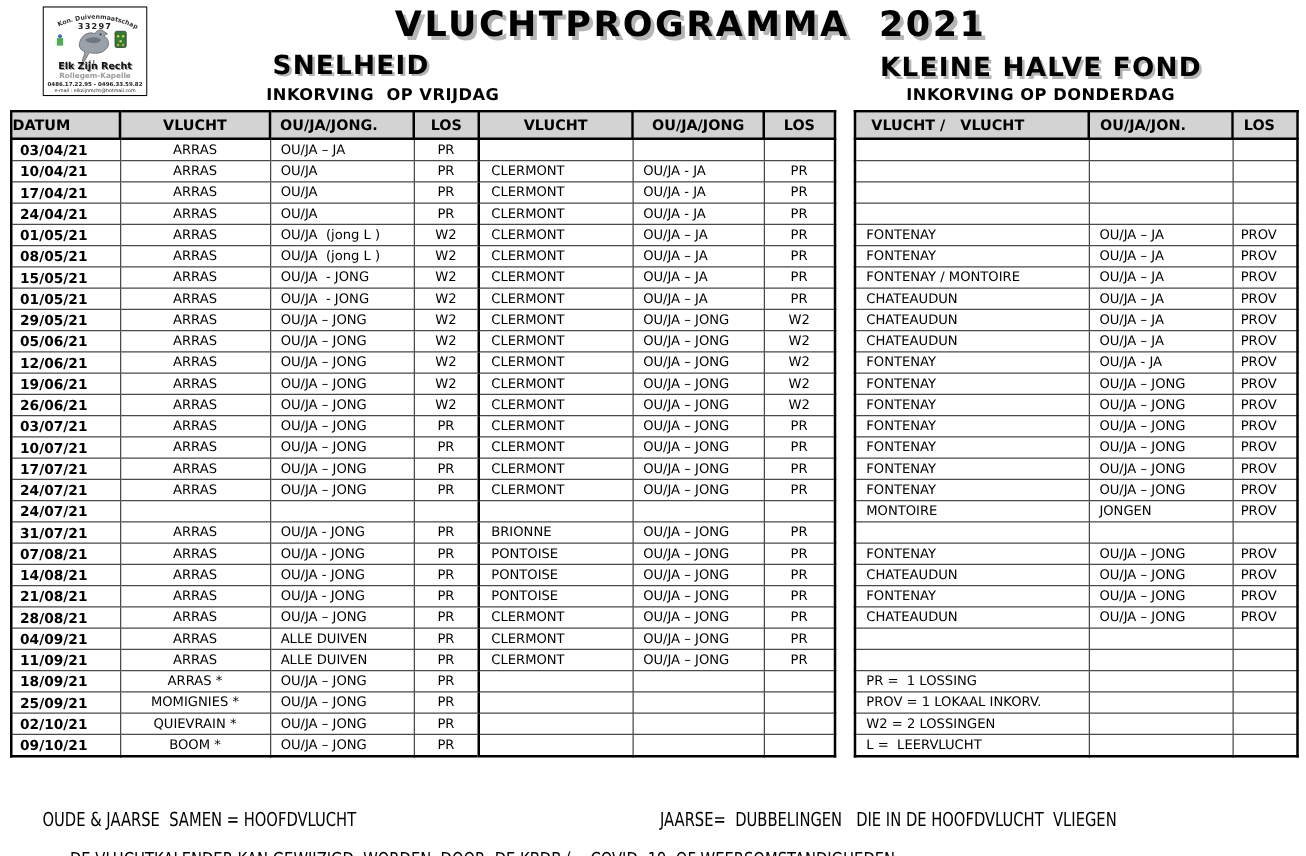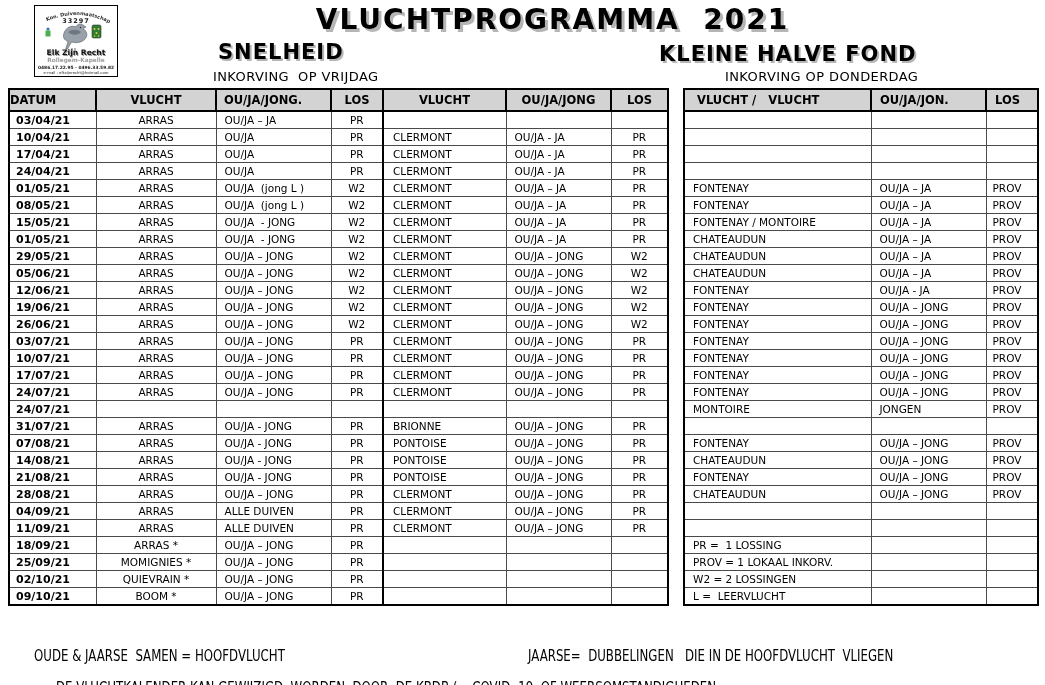--- a/index.html
+++ b/index.html
@@ -5,24 +5,24 @@
   html,body{margin:0;padding:0;background:#fff;}
   .page{position:relative;width:1045px;height:685px;background:#fff;overflow:hidden;
         font-family:"DejaVu Sans","Liberation Sans",sans-serif;color:#000;}
 
   
   .main-title{position:absolute;top:3px;left:0;width:100%;box-sizing:border-box;padding-left:60px;
               text-align:center;font-size:28px;font-weight:bold;letter-spacing:2px;white-space:pre;
               text-shadow:3px 3px 0 #b5b5b5;}
   .sec-heading{position:absolute;font-size:21px;font-weight:bold;letter-spacing:1px;white-space:pre;
                text-shadow:2px 2px 0 #b5b5b5;}
-  .sec-sub{position:absolute;font-size:13px;font-weight:normal;letter-spacing:.4px;white-space:pre;}
+  .sec-sub{position:absolute;font-size:13px;font-weight:bold;letter-spacing:.4px;white-space:pre;}
   .h-left{top:40px;left:218px;}
   .s-left{top:69px;left:213px;}
-  .h-right{top:42px;left:659px;}
+  .h-right{top:42px;left:704px;}
   .s-right{top:69px;left:725px;}
 
   
   table{border-collapse:collapse;table-layout:fixed;position:absolute;top:88px;background:#fff;
         border:2px solid #000;}
   .t-left{left:8px;width:659px;}
   .t-right{left:683px;width:354px;}
   th{background:#d3d3d3;border:2px solid #000;font-size:11.5px;font-weight:bold;height:20px;
      white-space:pre;overflow:hidden;padding:0;}
   td{border:1px solid #4a4a4a;font-size:10.5px;height:16px;line-height:15px;vertical-align:middle;

